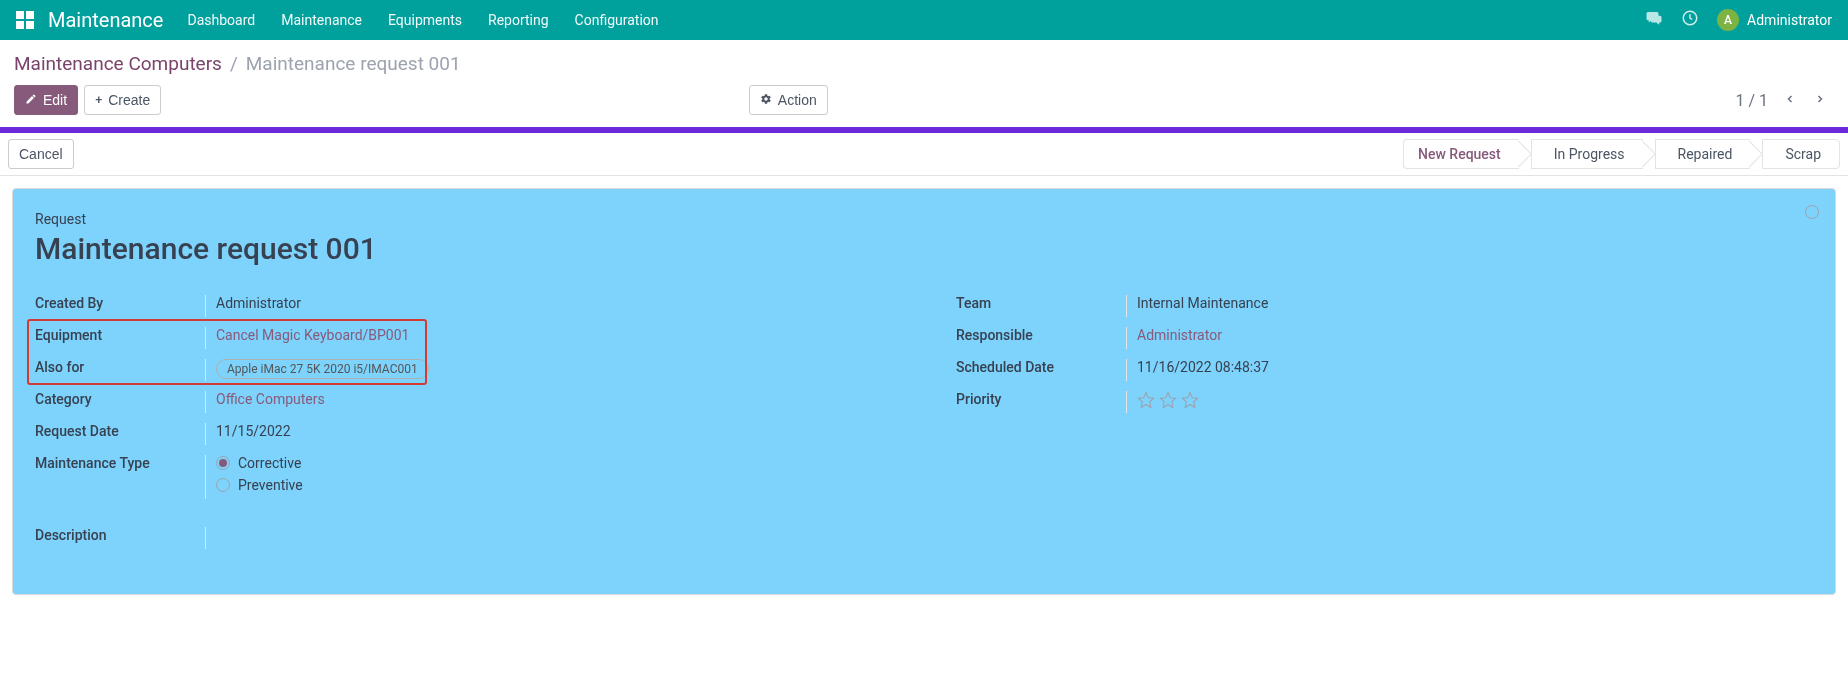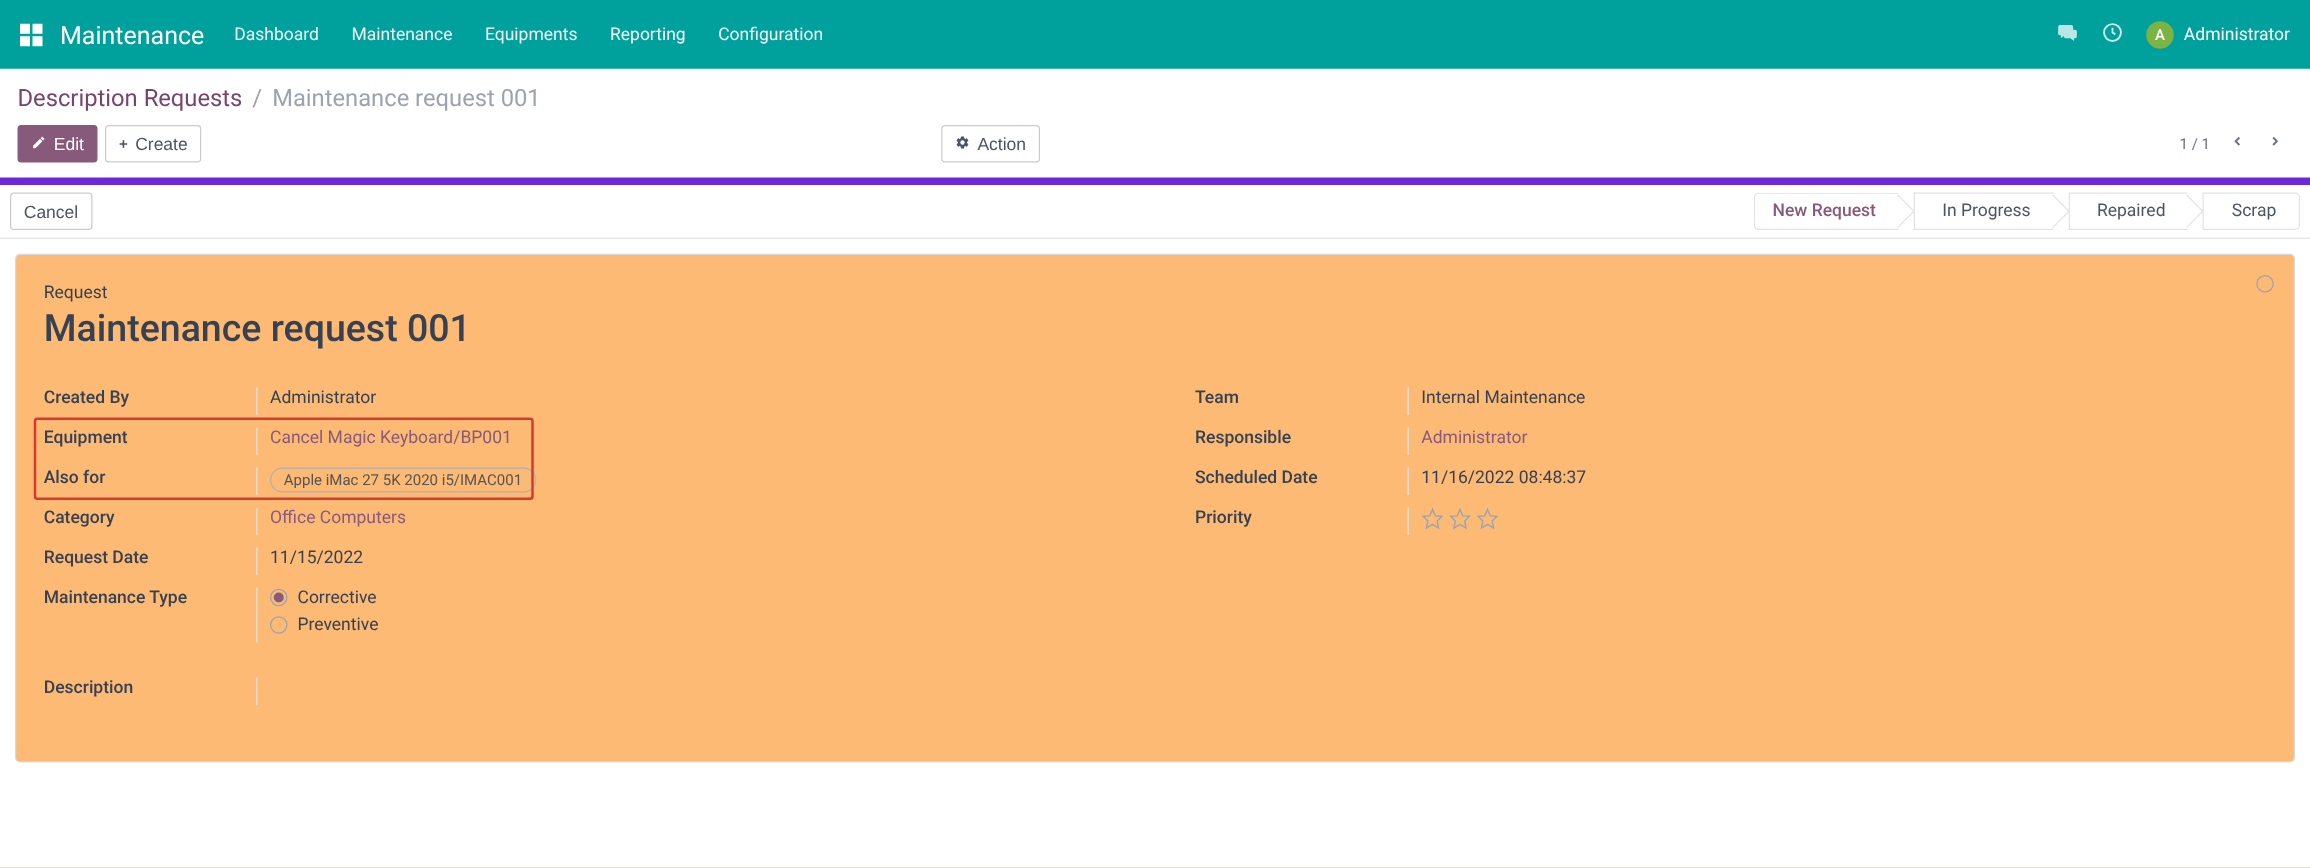--- a/index.html
+++ b/index.html
@@ -8,21 +8,21 @@
     font-family: -apple-system, "Segoe UI", Roboto, Helvetica, Arial, sans-serif;
     font-size: 14px;
     color: #374151;
     background: #fff;
   }
   .navbar {
     background: #00A09D;
     color: #fff;
     display: flex;
     align-items: center;
-    height: 55px;
+    height: 40px;
     padding: 0 16px;
   }
   .nav-left { display: flex; align-items: center; }
   .nav-apps {
     width: 18px; height: 18px;
     display: grid;
     grid-template-columns: 1fr 1fr;
     grid-template-rows: 1fr 1fr;
     gap: 2px;
     margin-right: 14px;
@@ -67,21 +67,21 @@
   }
   .btn-primary {
     background: #875A7B;
     border-color: #875A7B;
     color: #fff;
   }
   .btn + .btn { margin-left: 6px; }
   .btn-icon { margin-right: 6px; font-size: 12px; }
   .toolbar-center { margin-left: auto; margin-right: auto; position: relative; left: -160px; }
   .toolbar-right { display: flex; align-items: center; gap: 14px; }
-  .pager { color: #6b7280; font-size: 12px; }
+  .pager { color: #6b7280; font-size: 16px; }
   .pager-btn {
     color: #6b7280; font-size: 18px; cursor: pointer;
     padding: 4px 2px;
   }
 
   .statusbar-row {
     display: flex; align-items: center;
     border-top: 6px solid #6d28d9;
     border-bottom: 1px solid #e3e3e3;
     padding: 6px 8px;
@@ -113,21 +113,21 @@
     border-top: 1px solid #e3e3e3;
     border-right: 1px solid #e3e3e3;
     z-index: 1;
   }
 
   .sheet-wrap { padding: 12px; }
   .sheet {
     border: 1px solid #d9d9d9;
     border-radius: 4px;
     padding: 22px 14px 40px 22px;
-    background: #fdba74;
+    background: #7dd3fc;
     position: relative;
   }
   .kanban-dot {
     position: absolute; top: 16px; right: 16px;
     width: 14px; height: 14px; border-radius: 50%;
     border: 1px solid #9ca3af;
     cursor: pointer;
   }
   .field-label-top { font-size: 14px; color: #374151; margin-bottom: 4px; }
   .request-title { font-size: 30px; color: #374151; margin: 0 0 24px 0; font-weight: 500; }
@@ -202,21 +202,21 @@
         </svg>
     </span>
     <div class="nav-user">
       <div class="avatar">A</div>
       <span>Administrator</span>
     </div>
   </div>
 </div>
 
 <div class="crumbs">
-  <span class="crumb-link">Description Requests</span>
+  <span class="crumb-link">Maintenance Computers</span>
   <span class="crumb-sep">/</span>
   <span class="crumb-current">Maintenance request 001</span>
 </div>
 
 <div class="toolbar">
   <button class="btn btn-primary">
     <span class="btn-icon">
       <svg width="12" height="12" viewBox="0 0 24 24" fill="currentColor">
           <path d="M3 17.25V21h3.75L17.81 9.94l-3.75-3.75L3 17.25zM20.71 7.04a1 1 0 0 0 0-1.41l-2.34-2.34a1 1 0 0 0-1.41 0L15.13 5.13l3.75 3.75 1.83-1.84z"></path>
         </svg>

